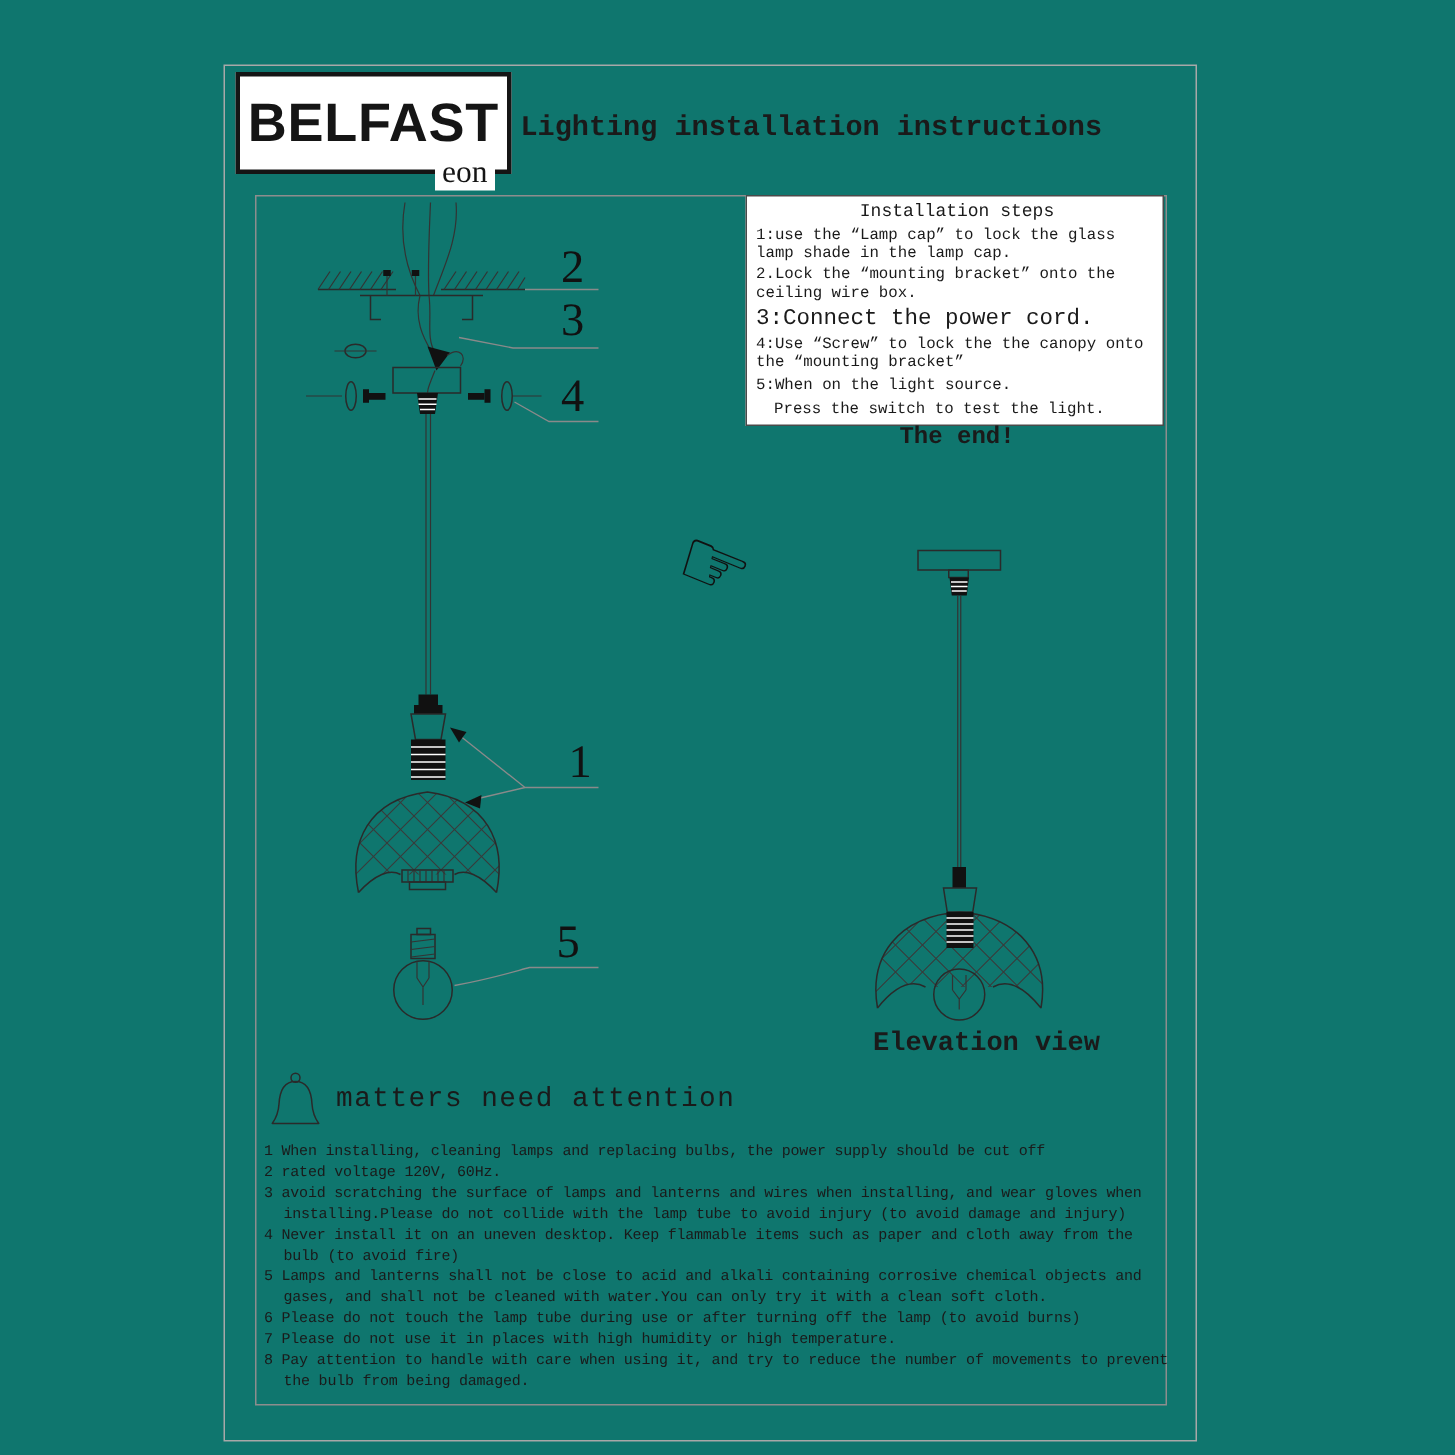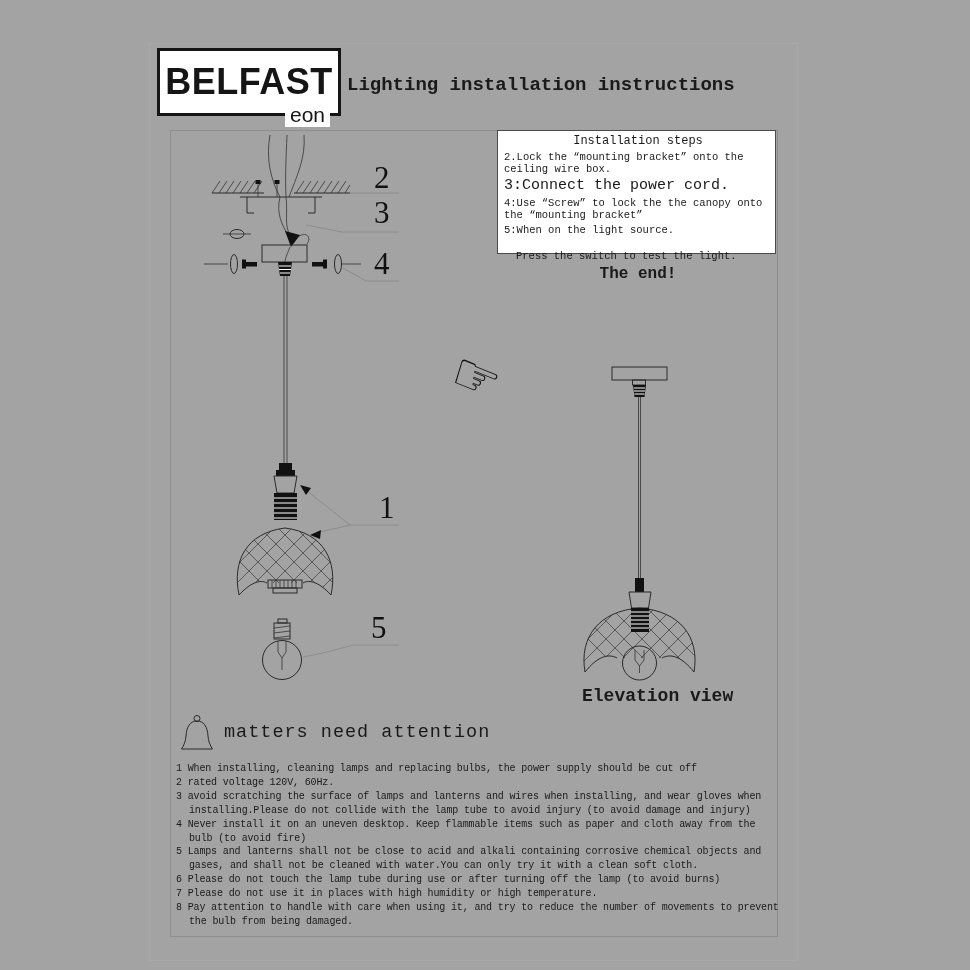--- a/index.html
+++ b/index.html
@@ -1,33 +1,33 @@
 <!DOCTYPE html>
 <html><head>
 <meta charset="utf-8">
 <style>
   html,body{margin:0;padding:0;background:#ffffff;}
-  .canvas{position:relative;width:970px;height:970px;background:#a3a3a3;overflow:hidden;
+  .canvas{position:relative;width:970px;height:970px;background:#0f766e;overflow:hidden;
           font-family:"Liberation Mono", monospace;color:#1a1a1a;}
   .abs{position:absolute;}
   .page-frame{left:149px;top:43px;width:647px;height:916px;border:1px solid #a8a8a8;}
   .content-frame{left:170px;top:130px;width:606px;height:805px;border:1px solid #8d8d8d;}
   .logo-box{left:157px;top:48px;width:178px;height:62px;border:3px solid #151515;
             display:flex;align-items:center;justify-content:center;background:#fff;}
   .brand{font-family:"Liberation Sans", sans-serif;font-weight:700;font-size:36px;
          letter-spacing:0.5px;color:#151515;}
   .brand-sub{position:absolute;right:8px;bottom:-14px;background:#fff;padding:0 5px;
-             font-family:Liberation Sans, sans-serif;font-size:21px;color:#151515;}
+             font-family:Liberation Serif, serif;font-size:21px;color:#151515;}
   .doc-title{left:347px;top:74px;font-size:19px;font-weight:700;letter-spacing:0px;}
-  .steps-panel{left:497px;top:130px;width:279px;height:124px;border:1px solid #4a4a4a;
+  .steps-panel{left:497px;top:130px;width:279px;height:154px;border:1px solid #4a4a4a;
                box-sizing:border-box;padding:2px 3px 1px 6px;background:#fff;}
   .steps-title{text-align:center;font-size:12px;margin:1px 0 2px 0;}
   .step{font-size:10.5px;line-height:1.16;margin:2.5px 0;}
   .step-small{font-size:15px;}
-  .step-cont{margin-top:14px;padding-left:12px;}
+  .step-cont{margin-top:4px;padding-left:12px;}
   .steps-end{text-align:center;font-size:16px;font-weight:700;margin-top:1px;}
   .part-label{font-family:"Liberation Serif", serif;font-size:31px;line-height:1;color:#111;}
   .lbl-2{left:374px;top:162px;} .lbl-3{left:374px;top:197px;} .lbl-4{left:374px;top:248px;}
   .lbl-1{left:379px;top:492px;} .lbl-5{left:371px;top:612px;}
   .hand{left:452px;top:346px;font-family:"DejaVu Sans", sans-serif;font-size:54px;color:#111;
         transform:rotate(22deg);}
   .elevation-caption{left:582px;top:686px;font-size:18px;font-weight:700;}
   .attention-heading{left:224px;top:722px;font-size:18.5px;font-weight:400;letter-spacing:1px;}
   .warnings{left:176px;top:762px;width:606px;font-size:10px;line-height:13.9px;
             letter-spacing:-0.15px;font-family:Liberation Mono, monospace;}
@@ -51,20 +51,21 @@
     <div class="brand">BELFAST</div>
     <div class="brand-sub">eon</div>
   </div>
 
   <div class="abs doc-title">Lighting installation instructions</div>
 
   <div class="abs content-frame"></div>
 
   <div class="abs steps-panel">
     <div class="steps-title">Installation steps</div>
+    <p class="step">1:use the “Lamp cap”  to lock the glass lamp shade in the lamp cap.</p>
     <p class="step">2.Lock the “mounting bracket” onto the ceiling wire box.</p>
     <p class="step step-small">3:Connect the power cord.</p>
     <p class="step">4:Use “Screw”  to lock the  the canopy onto the “mounting bracket”</p>
     <p class="step" style="margin-bottom:0;">5:When on the light source.</p>
     <p class="step step-cont">Press the switch to test the light.</p>
     <div class="steps-end">The end!</div>
   </div>
 
   <svg class="abs" style="left:190px;top:133px;" width="215" height="567" viewBox="0 0 215 567">
 

